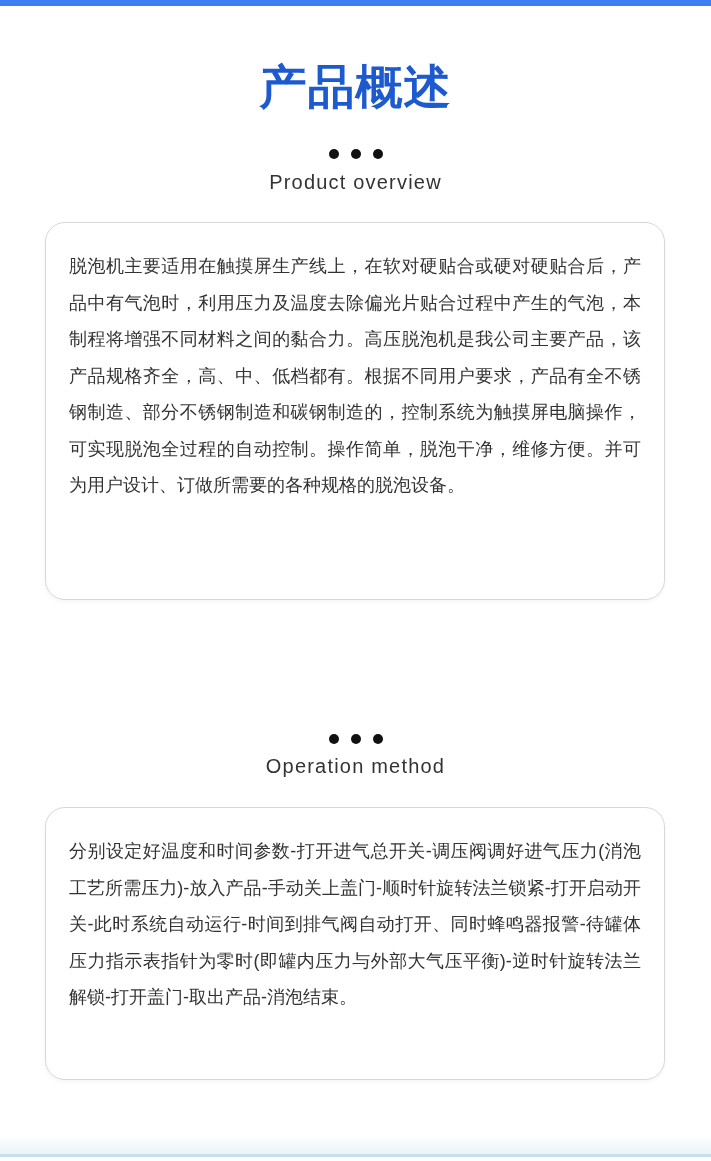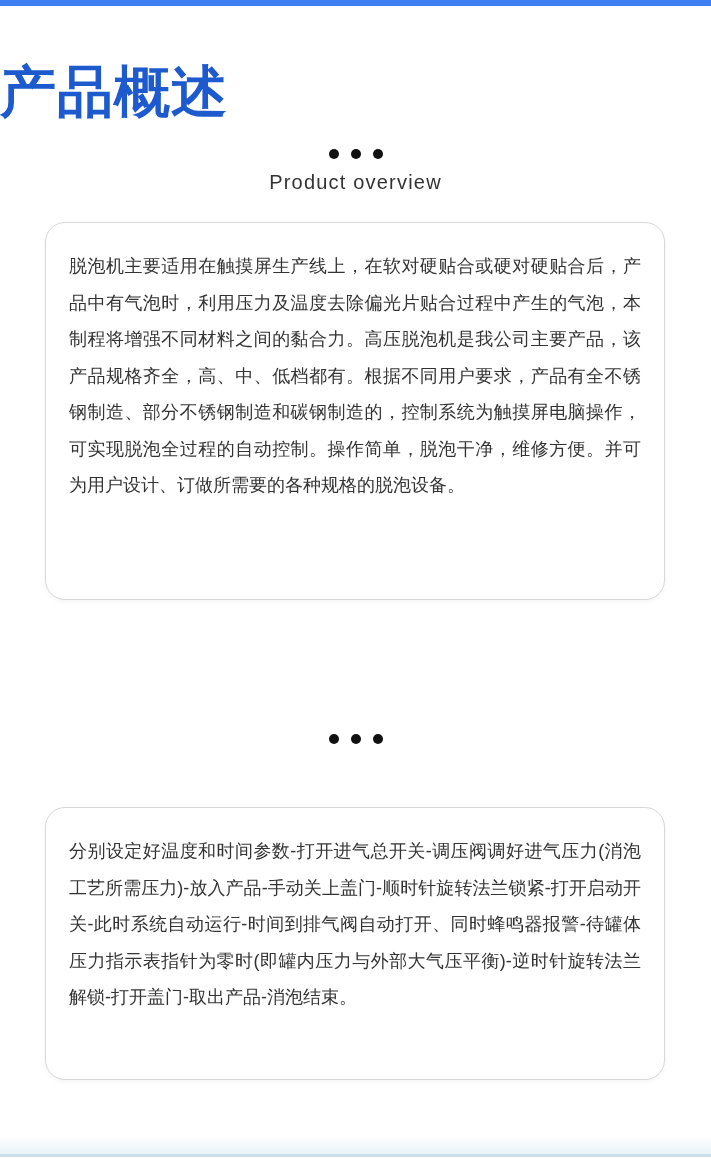--- a/index.html
+++ b/index.html
@@ -19,22 +19,23 @@
   .top-accent-bar {
     position: absolute;
     left: 0; top: 0;
     width: 711px; height: 6px;
     background: #3d7ef2;
   }
   .section-title-cn {
     position: absolute;
     left: 0;
     width: 711px;
+    text-align: center;
     color: #1d5ace;
-    font-size: 56px;
+    font-size: 47px;
     font-weight: 700;
     line-height: 1.1;
     letter-spacing: 1px;
     margin: 0;
   }
   .dots-divider {
     position: absolute;
     left: 0;
     width: 711px;
     text-align: center;
@@ -118,20 +119,21 @@
 
   <div class="card" id="card-overview">
     <p>脱泡机主要适用在触摸屏生产线上，在软对硬贴合或硬对硬贴合后，产品中有气泡时，利用压力及温度去除偏光片贴合过程中产生的气泡，本制程将增强不同材料之间的黏合力。高压脱泡机是我公司主要产品，该产品规格齐全，高、中、低档都有。根据不同用户要求，产品有全不锈钢制造、部分不锈钢制造和碳钢制造的，控制系统为触摸屏电脑操作，可实现脱泡全过程的自动控制。操作简单，脱泡干净，维修方便。并可为用户设计、订做所需要的各种规格的脱泡设备。</p>
   </div>
 
 
   <div class="dots-divider" id="dots-2">
     <span class="dot"></span><span class="dot"></span><span class="dot"></span>
   </div>
 
+  <div class="section-title-en" id="title-en-2">Operation method</div>
 
   <div class="card" id="card-operation">
     <p>分别设定好温度和时间参数-打开进气总开关-调压阀调好进气压力(消泡工艺所需压力)-放入产品-手动关上盖门-顺时针旋转法兰锁紧-打开启动开关-此时系统自动运行-时间到排气阀自动打开、同时蜂鸣器报警-待罐体压力指示表指针为零时(即罐内压力与外部大气压平衡)-逆时针旋转法兰解锁-打开盖门-取出产品-消泡结束。</p>
   </div>
 
   <div class="bottom-fade"></div>
   <div class="bottom-divider"></div>
 
 </div>
 

